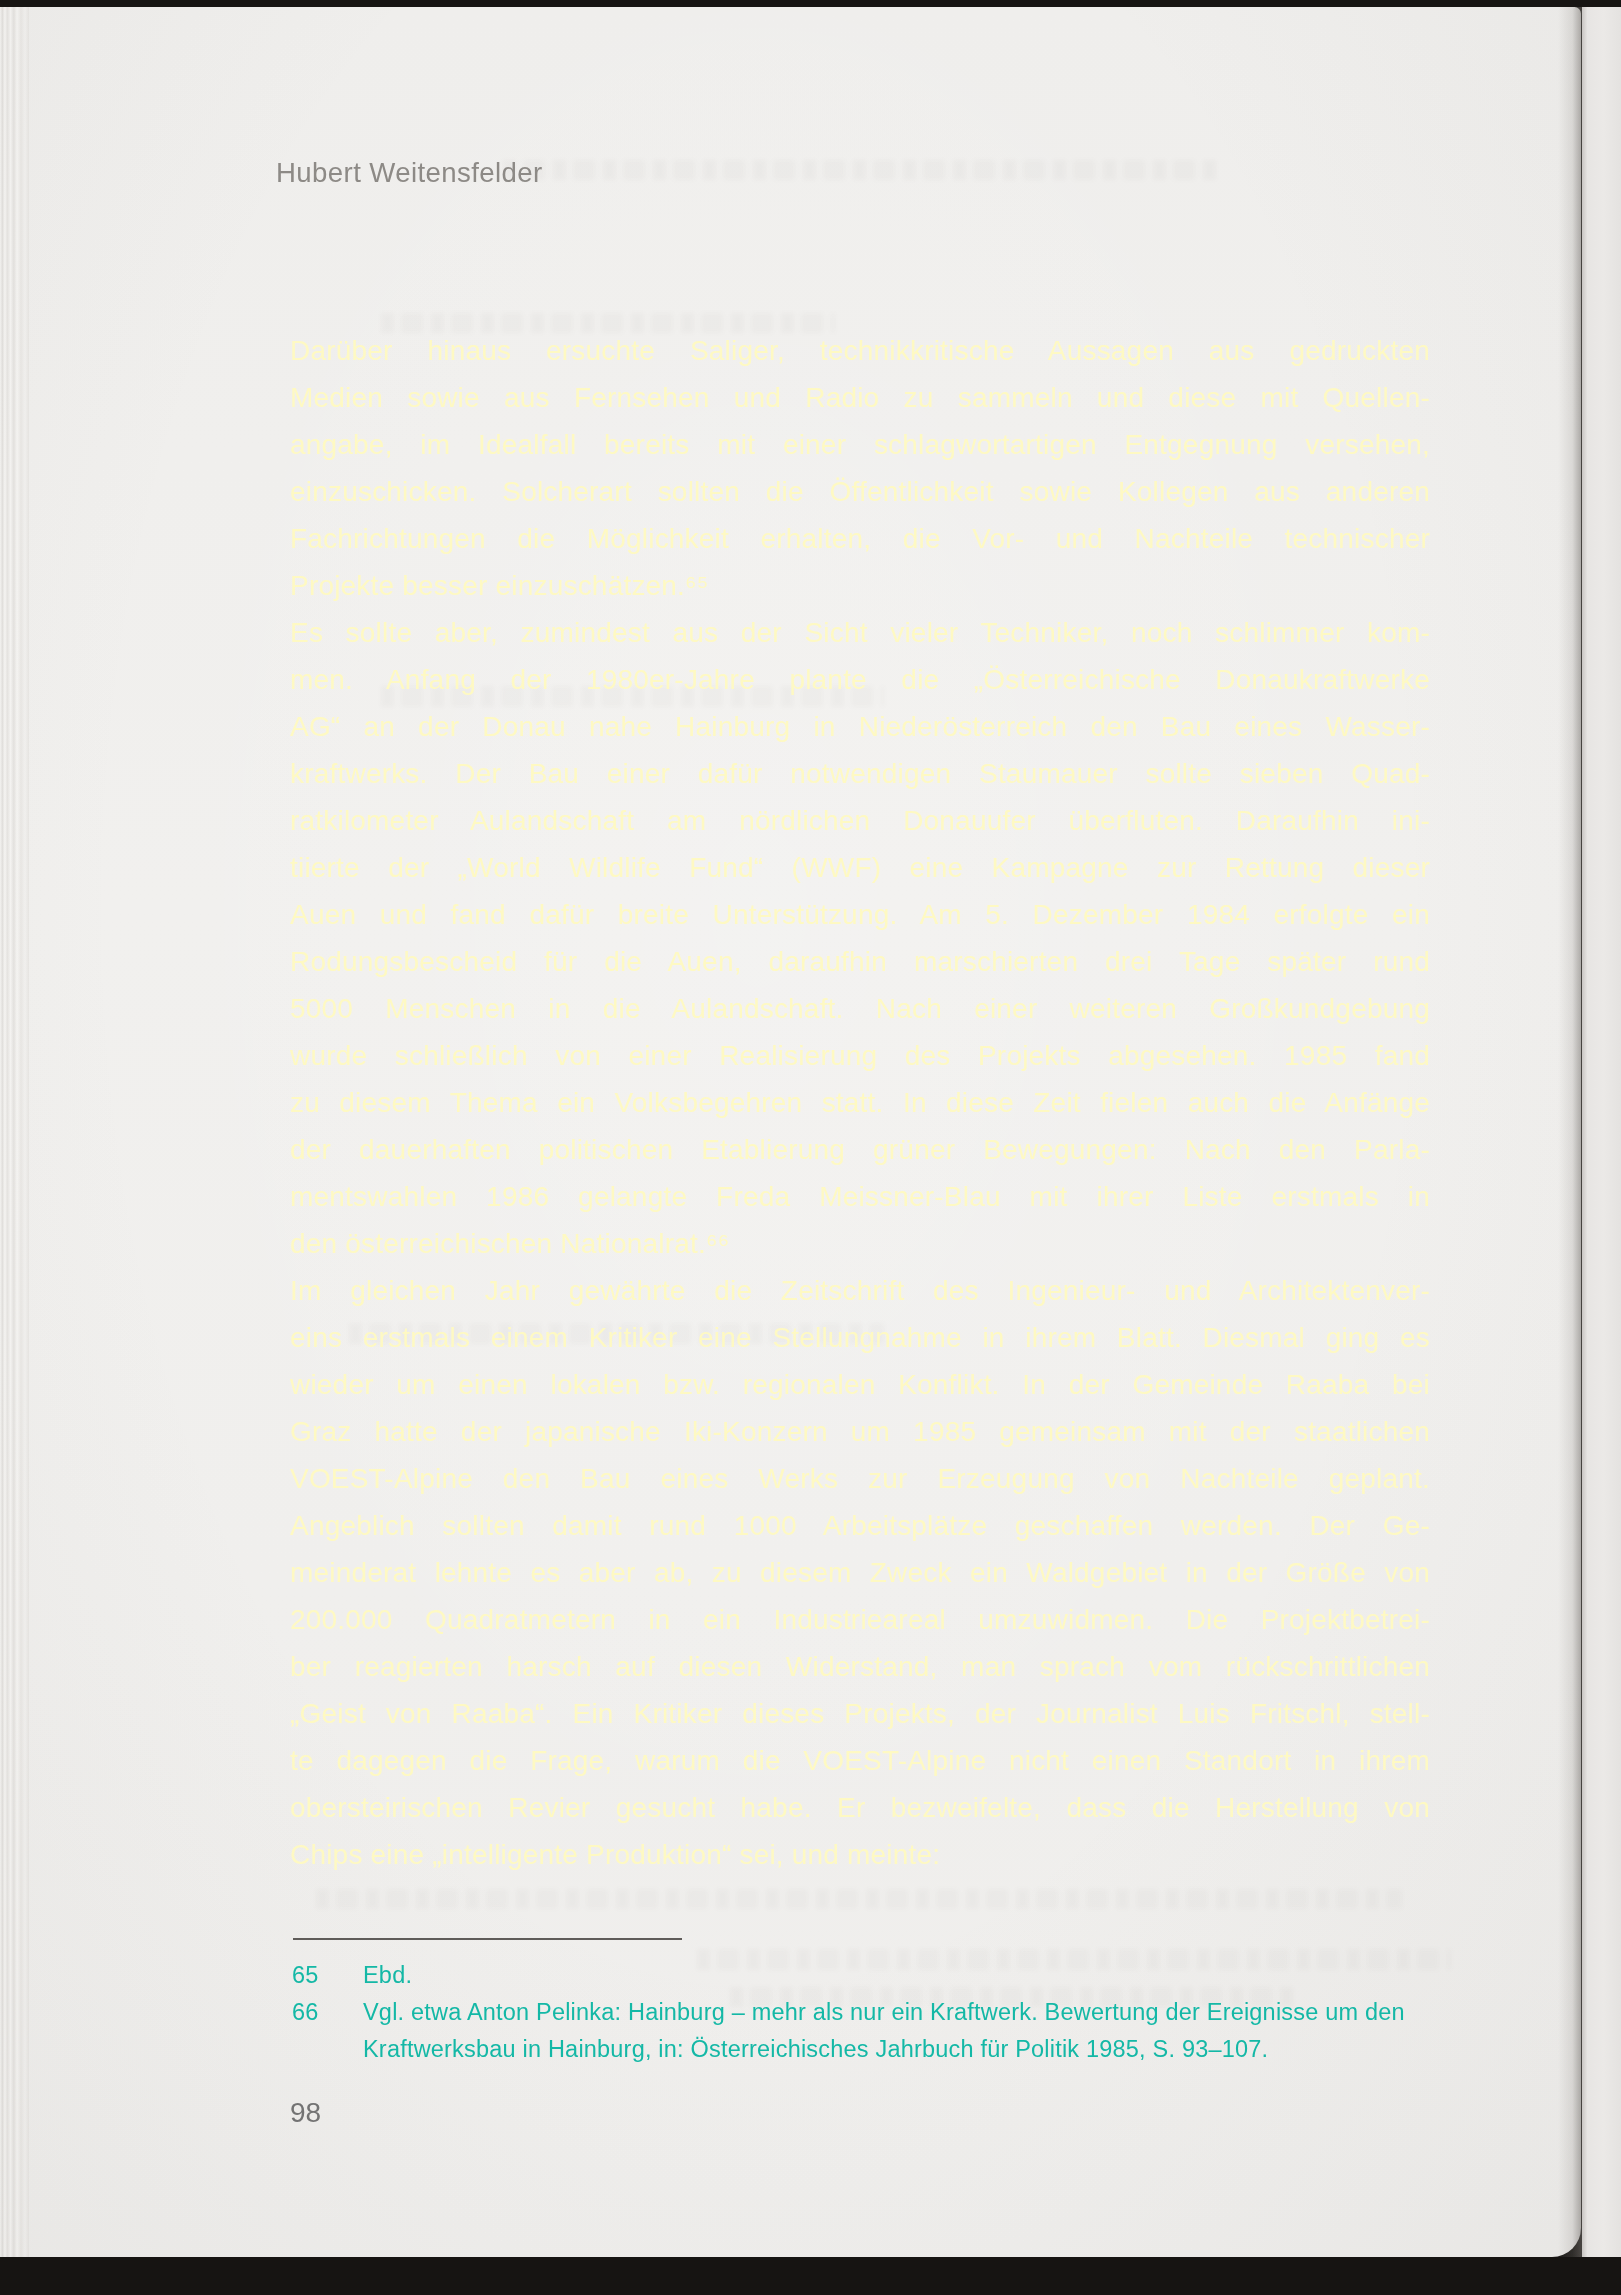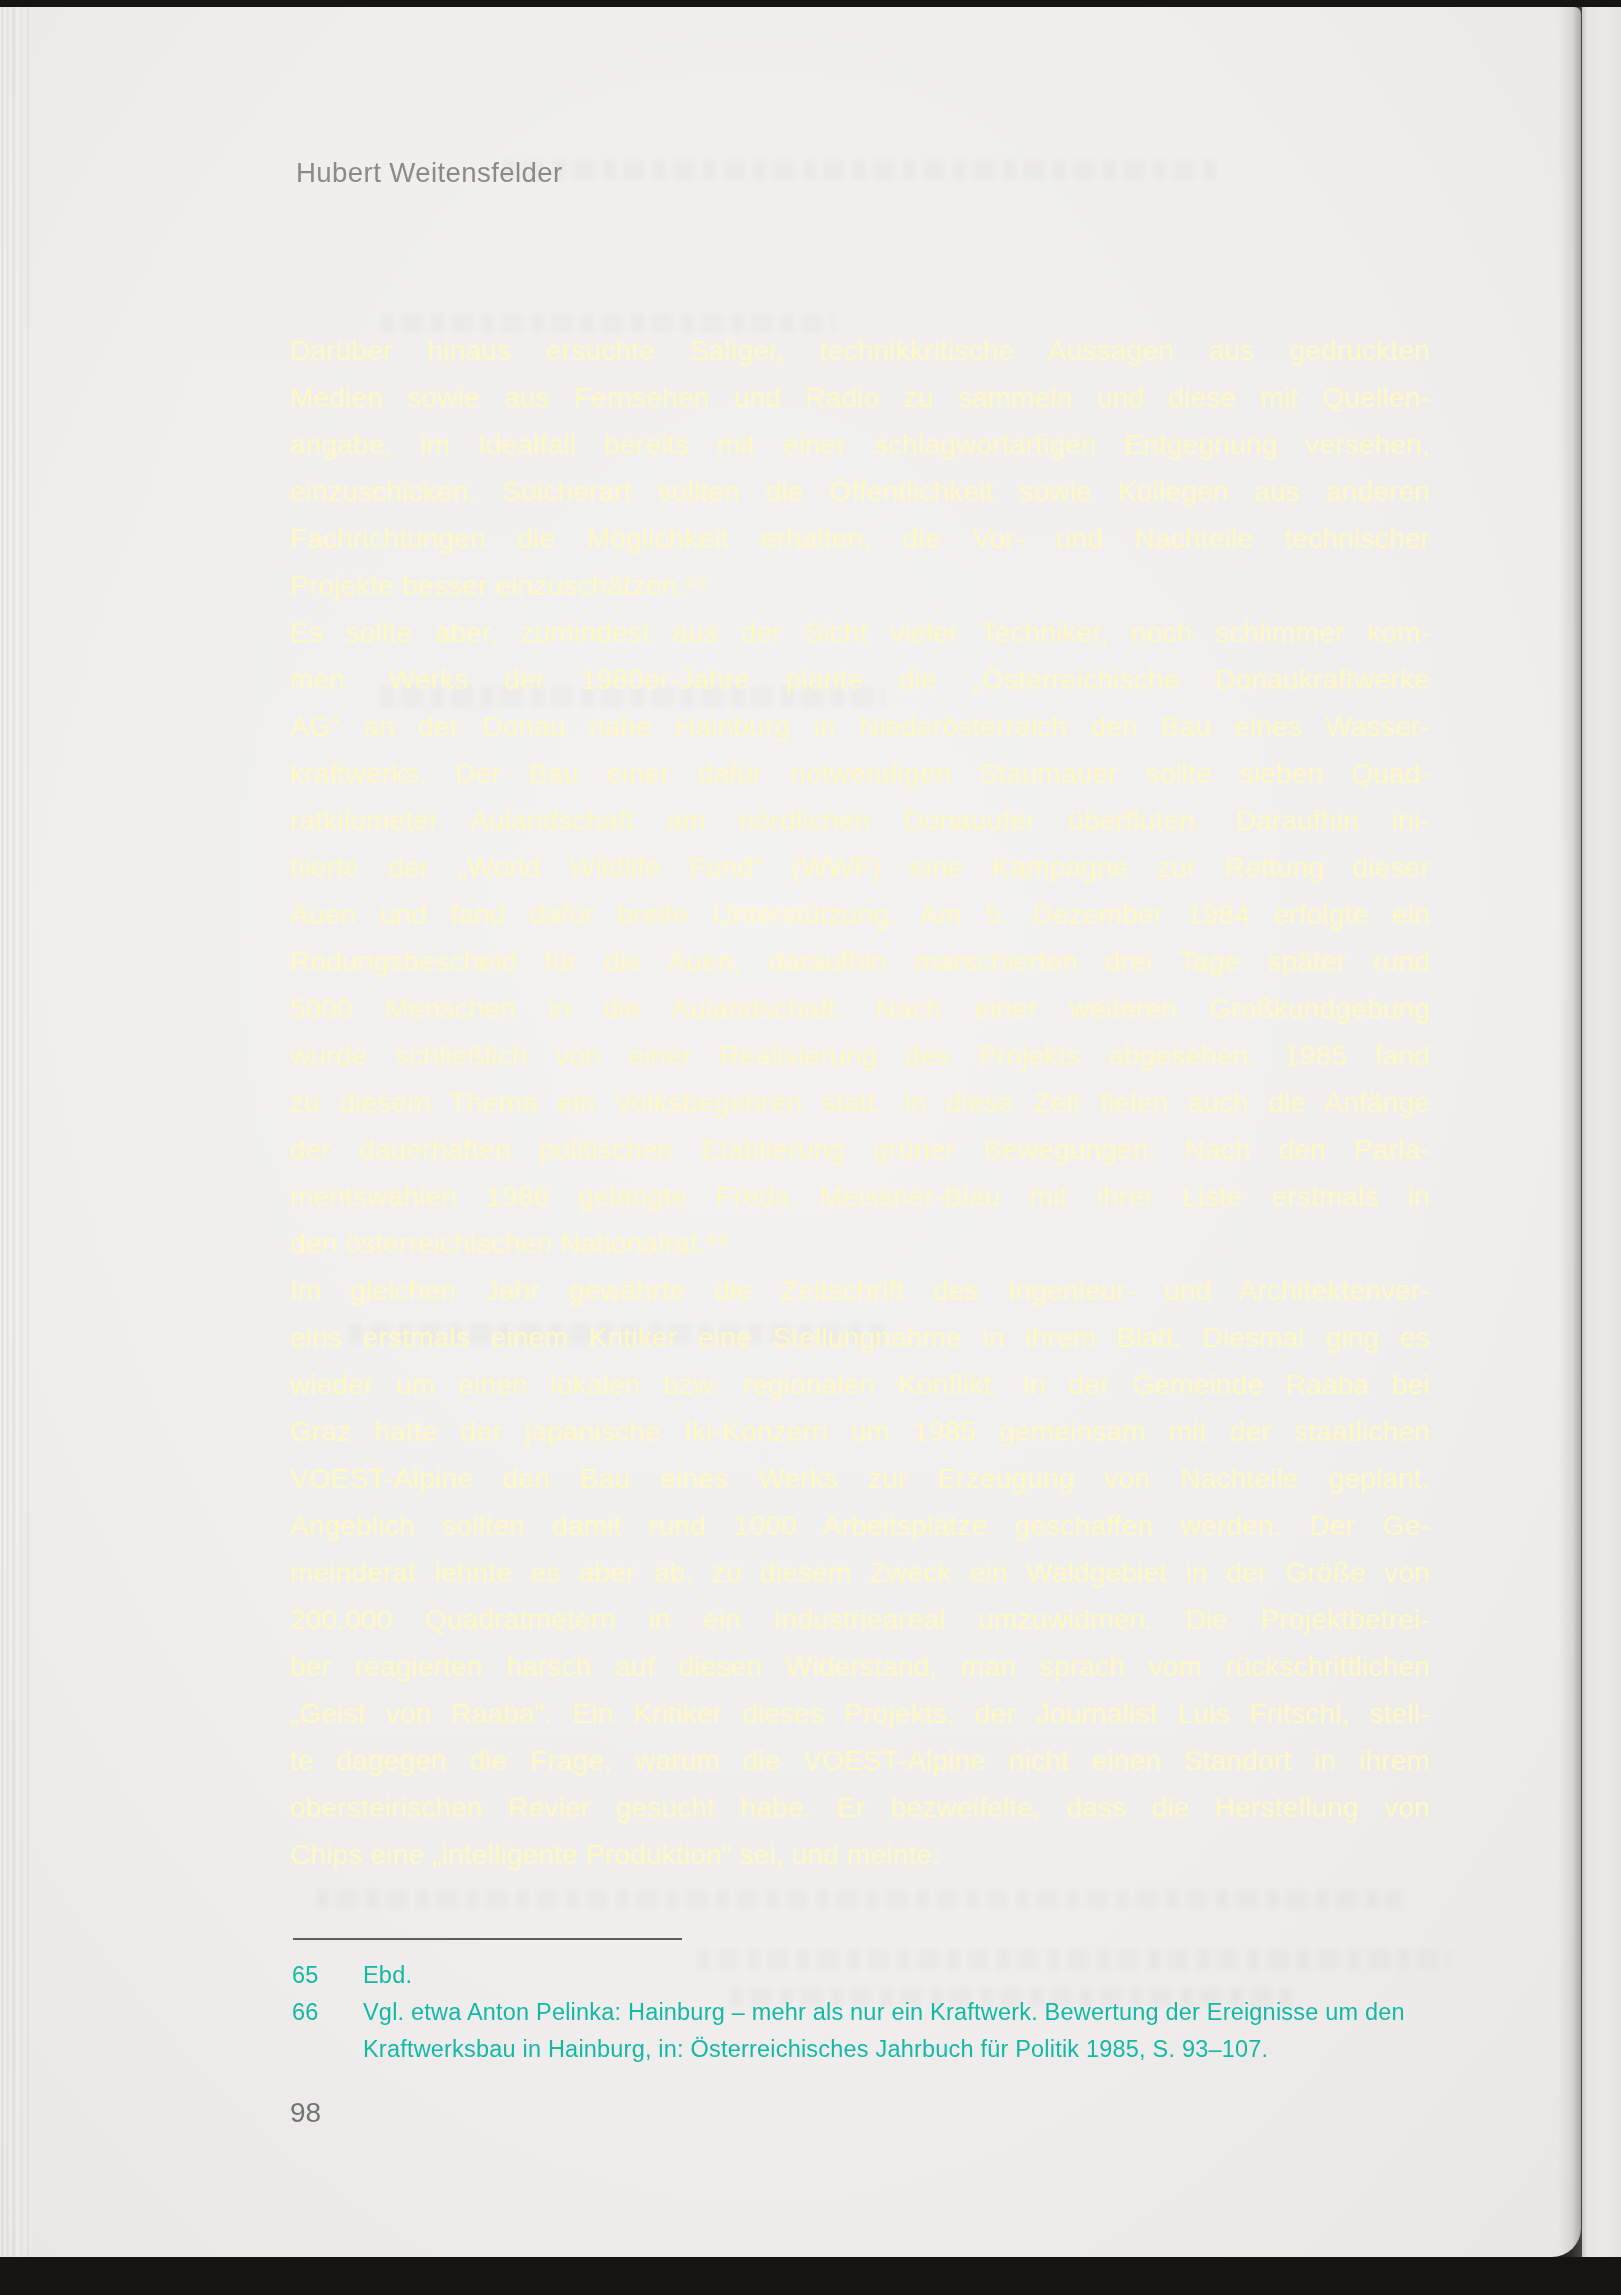--- a/index.html
+++ b/index.html
@@ -63,21 +63,21 @@
     background: linear-gradient(90deg, rgba(130,126,121,0) 0%, rgba(130,126,121,0.18) 60%, rgba(110,106,102,0.55) 100%);
   }
   .next-page {
     position: absolute; left: 1582px; top: 6.5px;
     width: 39px; height: 2250px;
     background: linear-gradient(90deg, #c9c6c3 0%, #e7e5e3 14%, #ebe9e7 55%, #e4e2e0 100%);
   }
 
   
   .running-header {
-    position: absolute; left: 296px; top: 156px;
+    position: absolute; left: 276px; top: 156px;
     font-size: 27.6px; line-height: 1.2;
     letter-spacing: 0.4px;
     color: #8d8a86;
     white-space: nowrap;
   }
 
   .body-text {
     position: absolute; left: 290px; top: 327px;
     width: 1140px;
     font-size: 28px; line-height: 47px;
@@ -164,21 +164,21 @@
 <div class="running-header">Hubert Weitensfelder</div>
 
 <div class="body-text" id="body-text">
     <div class="body-line">Darüber hinaus ersuchte Saliger, technikkritische Aussagen aus gedruckten</div>
     <div class="body-line">Medien sowie aus Fernsehen und Radio zu sammeln und diese mit Quellen-</div>
     <div class="body-line">angabe, im Idealfall bereits mit einer schlagwortartigen Entgegnung versehen,</div>
     <div class="body-line">einzuschicken. Solcherart sollten die Öffentlichkeit sowie Kollegen aus anderen</div>
     <div class="body-line">Fachrichtungen die Möglichkeit erhalten, die Vor- und Nachteile technischer</div>
     <div class="body-line para-end">Projekte besser einzuschätzen.⁶⁵</div>
     <div class="body-line">Es sollte aber, zumindest aus der Sicht vieler Techniker, noch schlimmer kom-</div>
-    <div class="body-line">men. Werks der 1980er-Jahre plante die „Österreichische Donaukraftwerke</div>
+    <div class="body-line">men. Anfang der 1980er-Jahre plante die „Österreichische Donaukraftwerke</div>
     <div class="body-line">AG“ an der Donau nahe Hainburg in Niederösterreich den Bau eines Wasser-</div>
     <div class="body-line">kraftwerks. Der Bau einer dafür notwendigen Staumauer sollte sieben Quad-</div>
     <div class="body-line">ratkilometer Aulandschaft am nördlichen Donauufer überfluten. Daraufhin ini-</div>
     <div class="body-line">tiierte der „World Wildlife Fund“ (WWF) eine Kampagne zur Rettung dieser</div>
     <div class="body-line">Auen und fand dafür breite Unterstützung. Am 5. Dezember 1984 erfolgte ein</div>
     <div class="body-line">Rodungsbescheid für die Auen, daraufhin marschierten drei Tage später rund</div>
     <div class="body-line">5000 Menschen in die Aulandschaft. Nach einer weiteren Großkundgebung</div>
     <div class="body-line">wurde schließlich von einer Realisierung des Projekts abgesehen. 1985 fand</div>
     <div class="body-line">zu diesem Thema ein Volksbegehren statt. In diese Zeit fielen auch die Anfänge</div>
     <div class="body-line">der dauerhaften politischen Etablierung grüner Bewegungen: Nach den Parla-</div>

